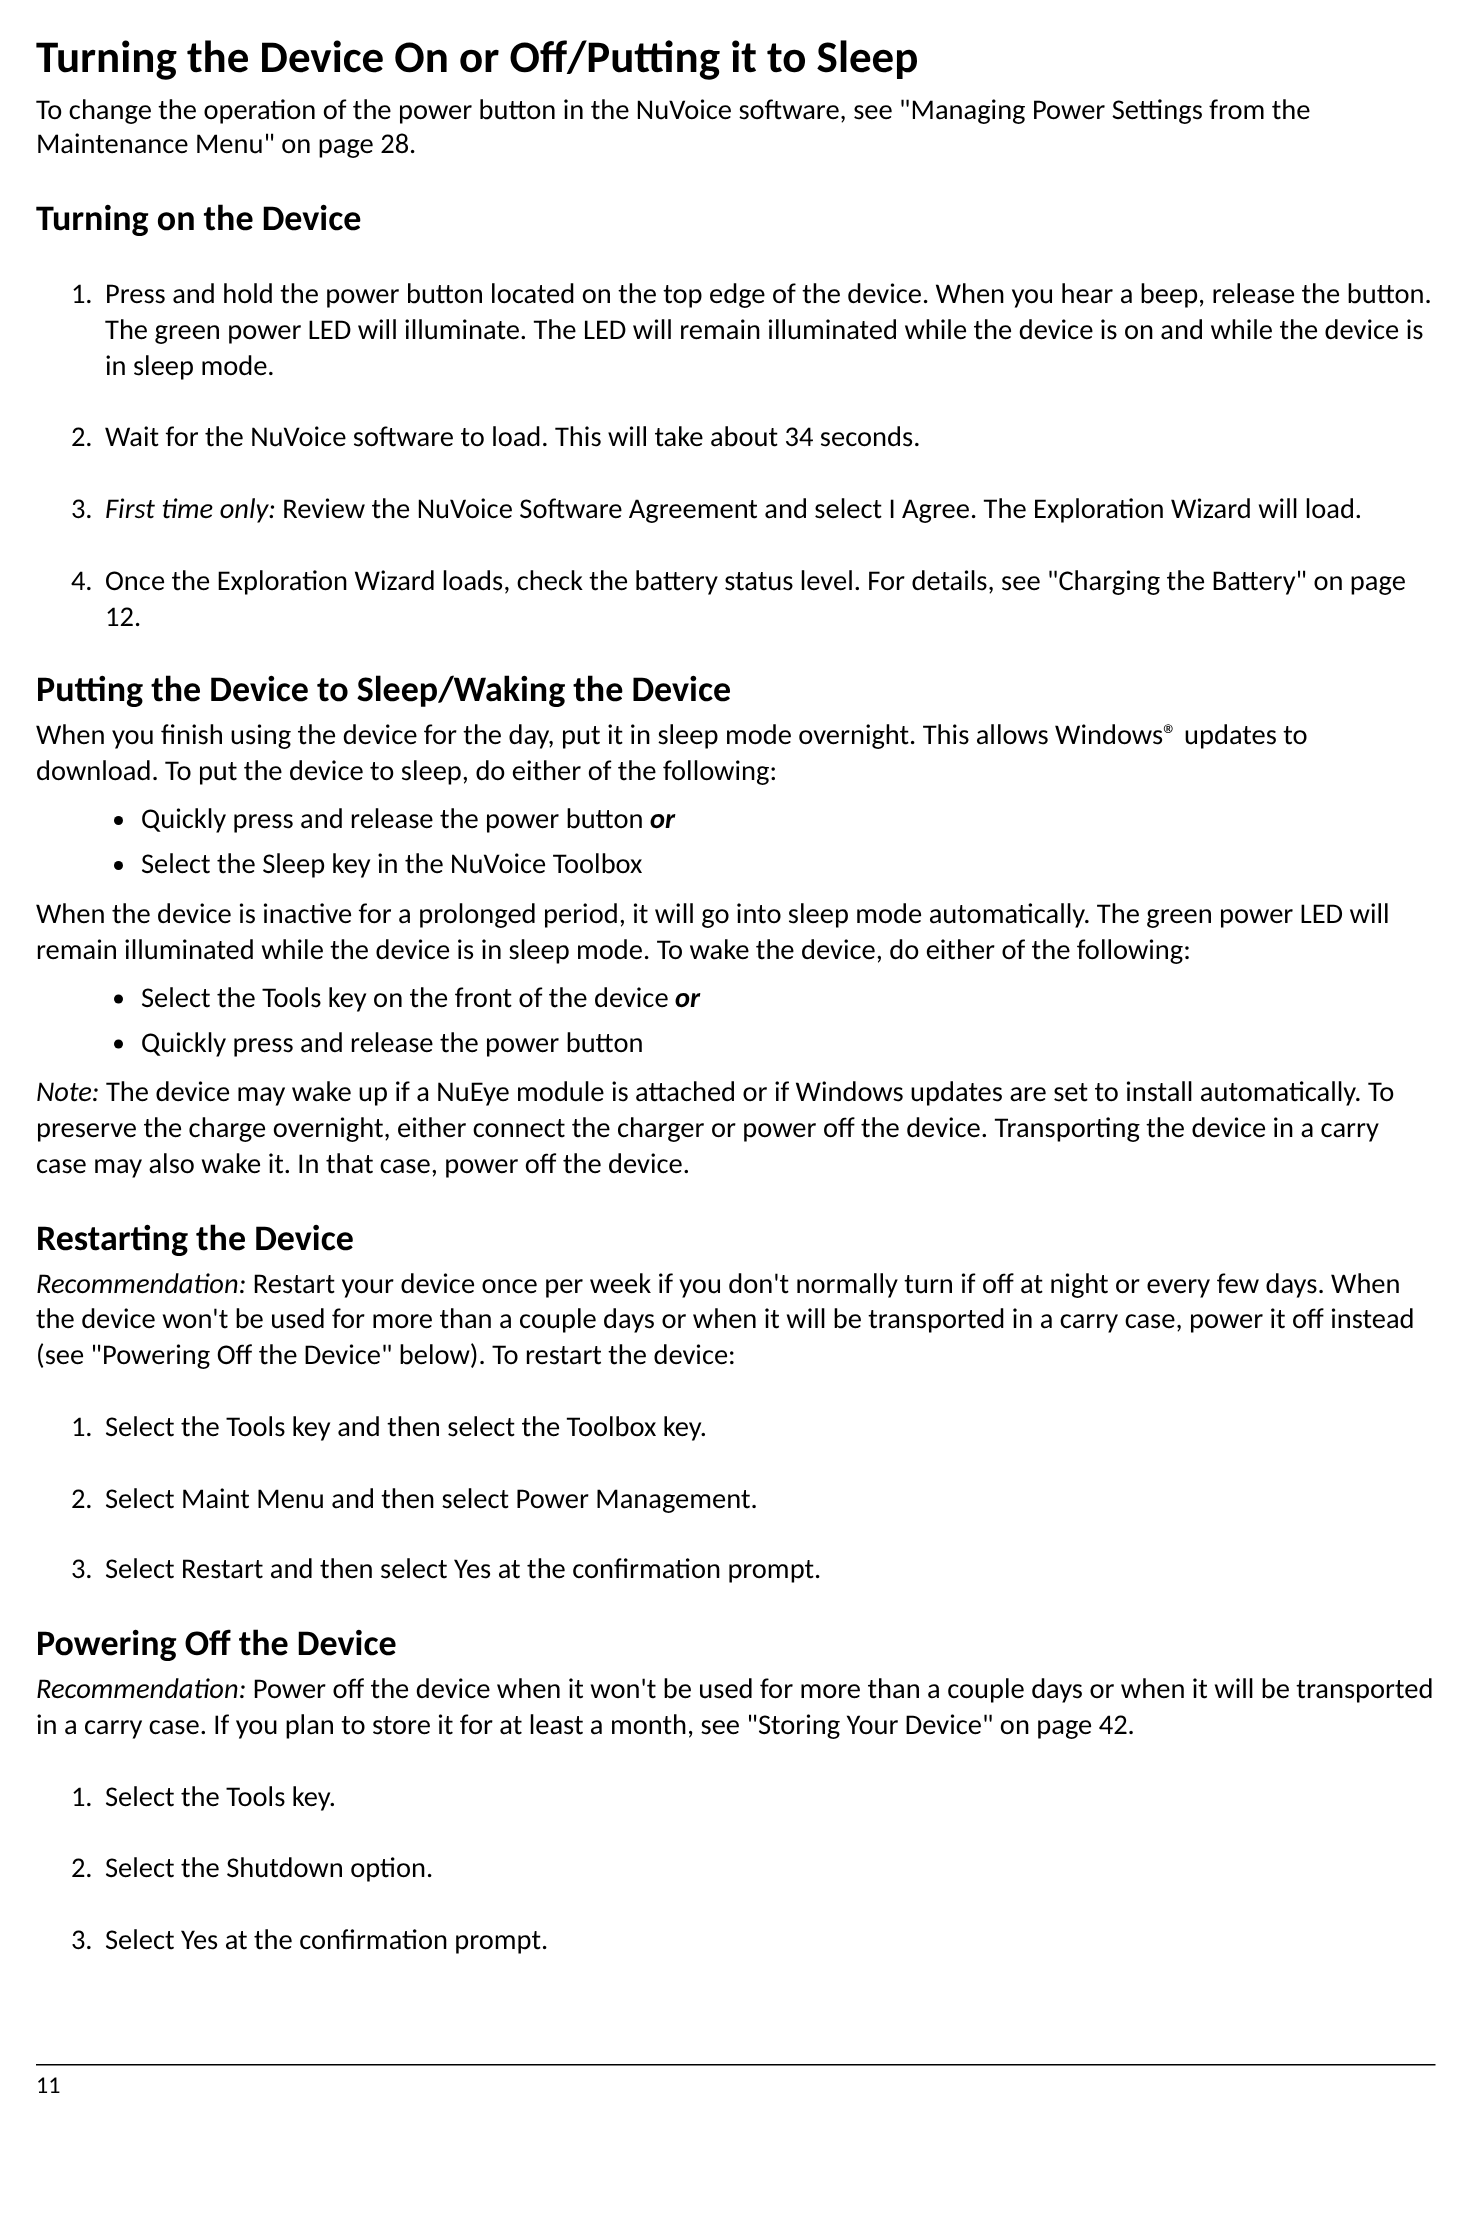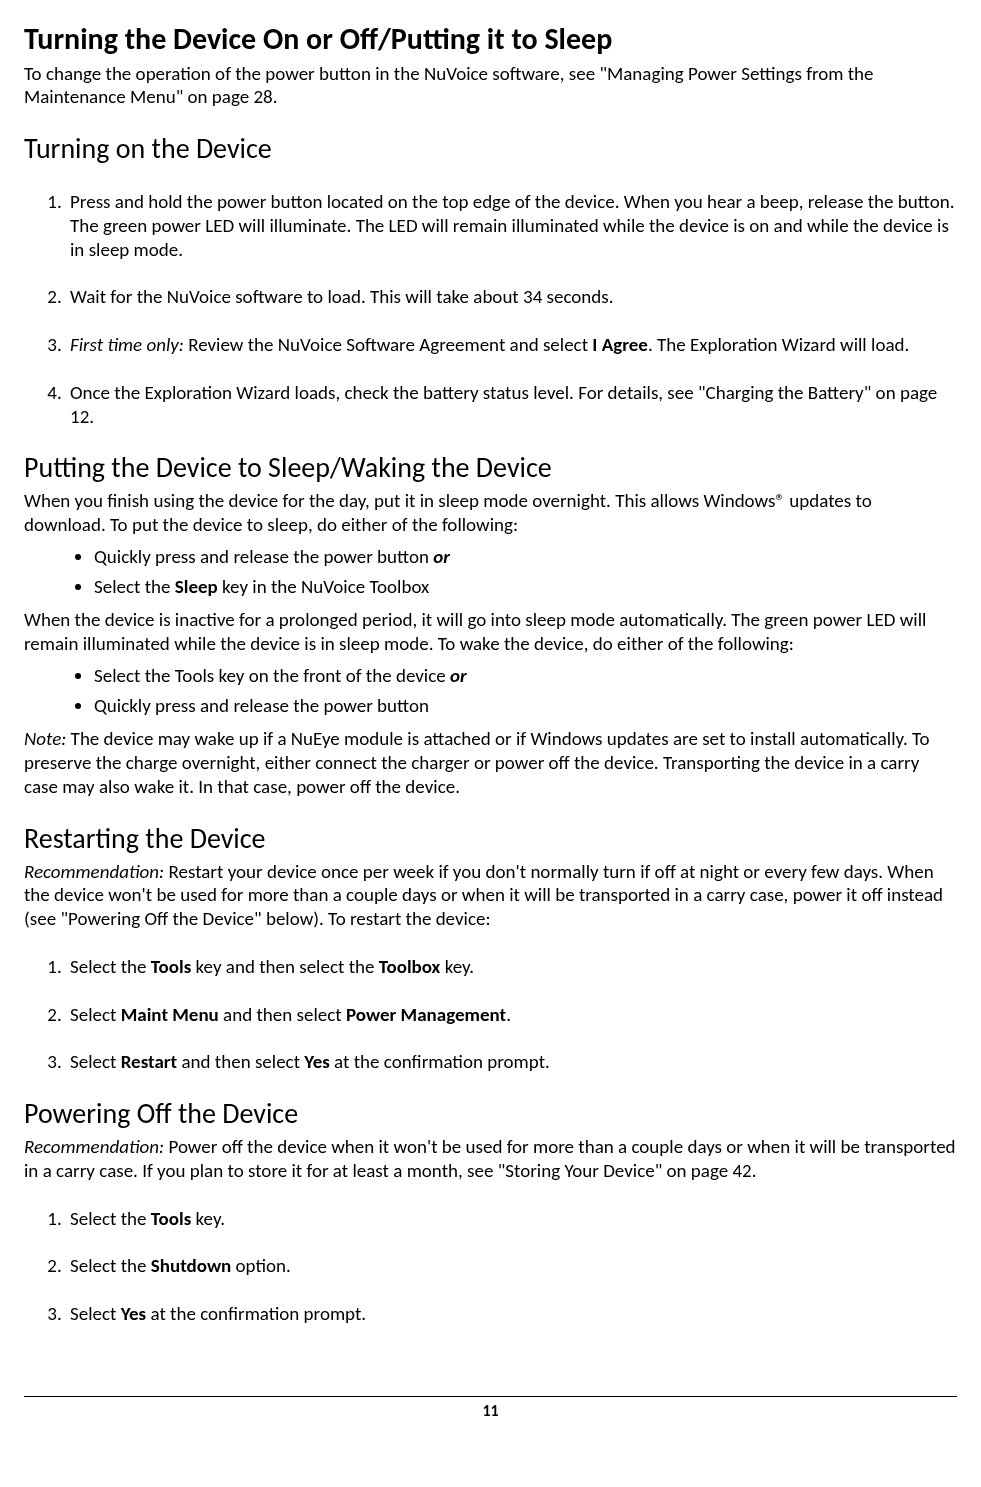--- a/index.html
+++ b/index.html
@@ -11,22 +11,22 @@
     box-sizing: border-box;
     font-size: 19px;
     line-height: 1.25;
   }
   h1 {
     font-size: 30px;
     font-weight: bold;
     margin: 0 0 4px 0;
   }
   h2 {
-    font-size: 28px;
-    font-weight: normal;
+    font-size: 24px;
+    font-weight: bold;
     margin: 22px 0 4px 0;
   }
   p {
     margin: 0 0 8px 0;
   }
   ol.numbered {
     list-style-type: decimal;
     padding-left: 42px;
     margin: 6px 0 0 0;
   }
@@ -38,28 +38,28 @@
   ul.bulleted {
     list-style-type: disc;
     padding-left: 70px;
     margin: 6px 0 10px 0;
   }
   ul.bulleted > li {
     padding-left: 0px;
     margin-bottom: 6px;
   }
   .italic { font-style: italic; text-align: right; }
-  .bold { font-weight: bold; text-align: right; }
+  .bold { font-weight: normal; text-align: right; }
   .bolditalic { font-weight: bold; font-style: italic;}
   .footer {
     border-top: 1.5px solid #000;
     margin-top: 70px;
     padding-top: 4px;
-    text-align: center;
-    font-weight: bold;
+    text-align: left;
+    font-weight: normal;
     font-size: 16px;
   }
 </style>
 </head>
 <body>
 
 <h1>Turning the Device On or Off/Putting it to Sleep</h1>
 <p>To change the operation of the power button in the NuVoice software, see "Managing Power Settings from the Maintenance Menu" on page 28.</p>
 
 <h2>Turning on the Device</h2>

